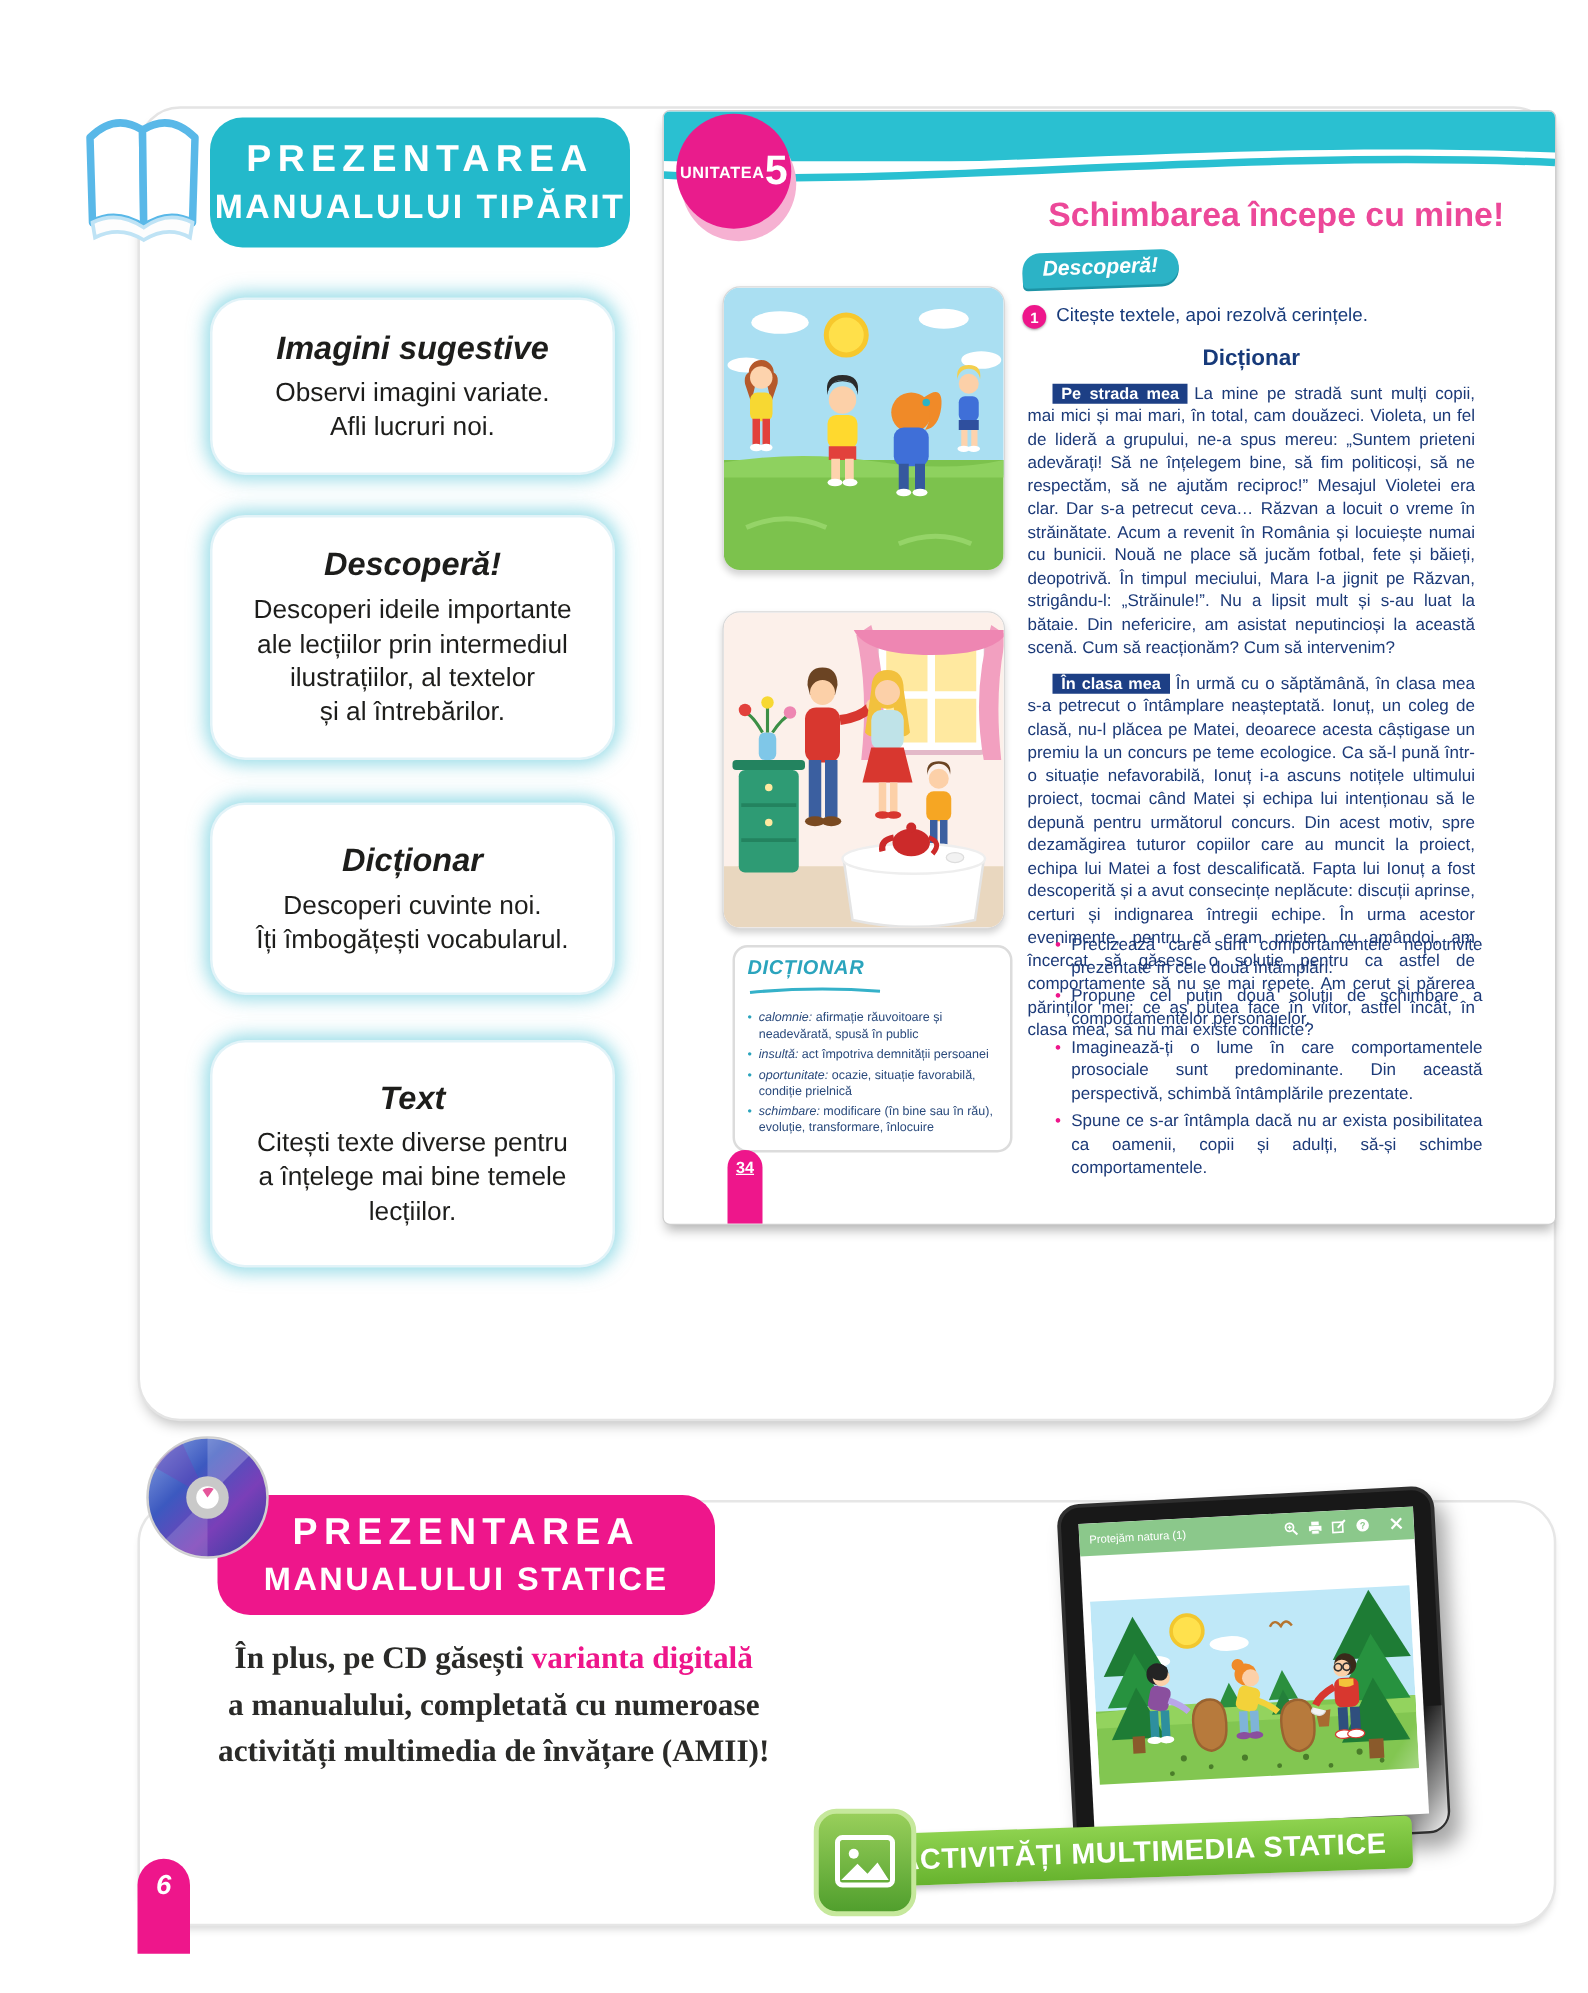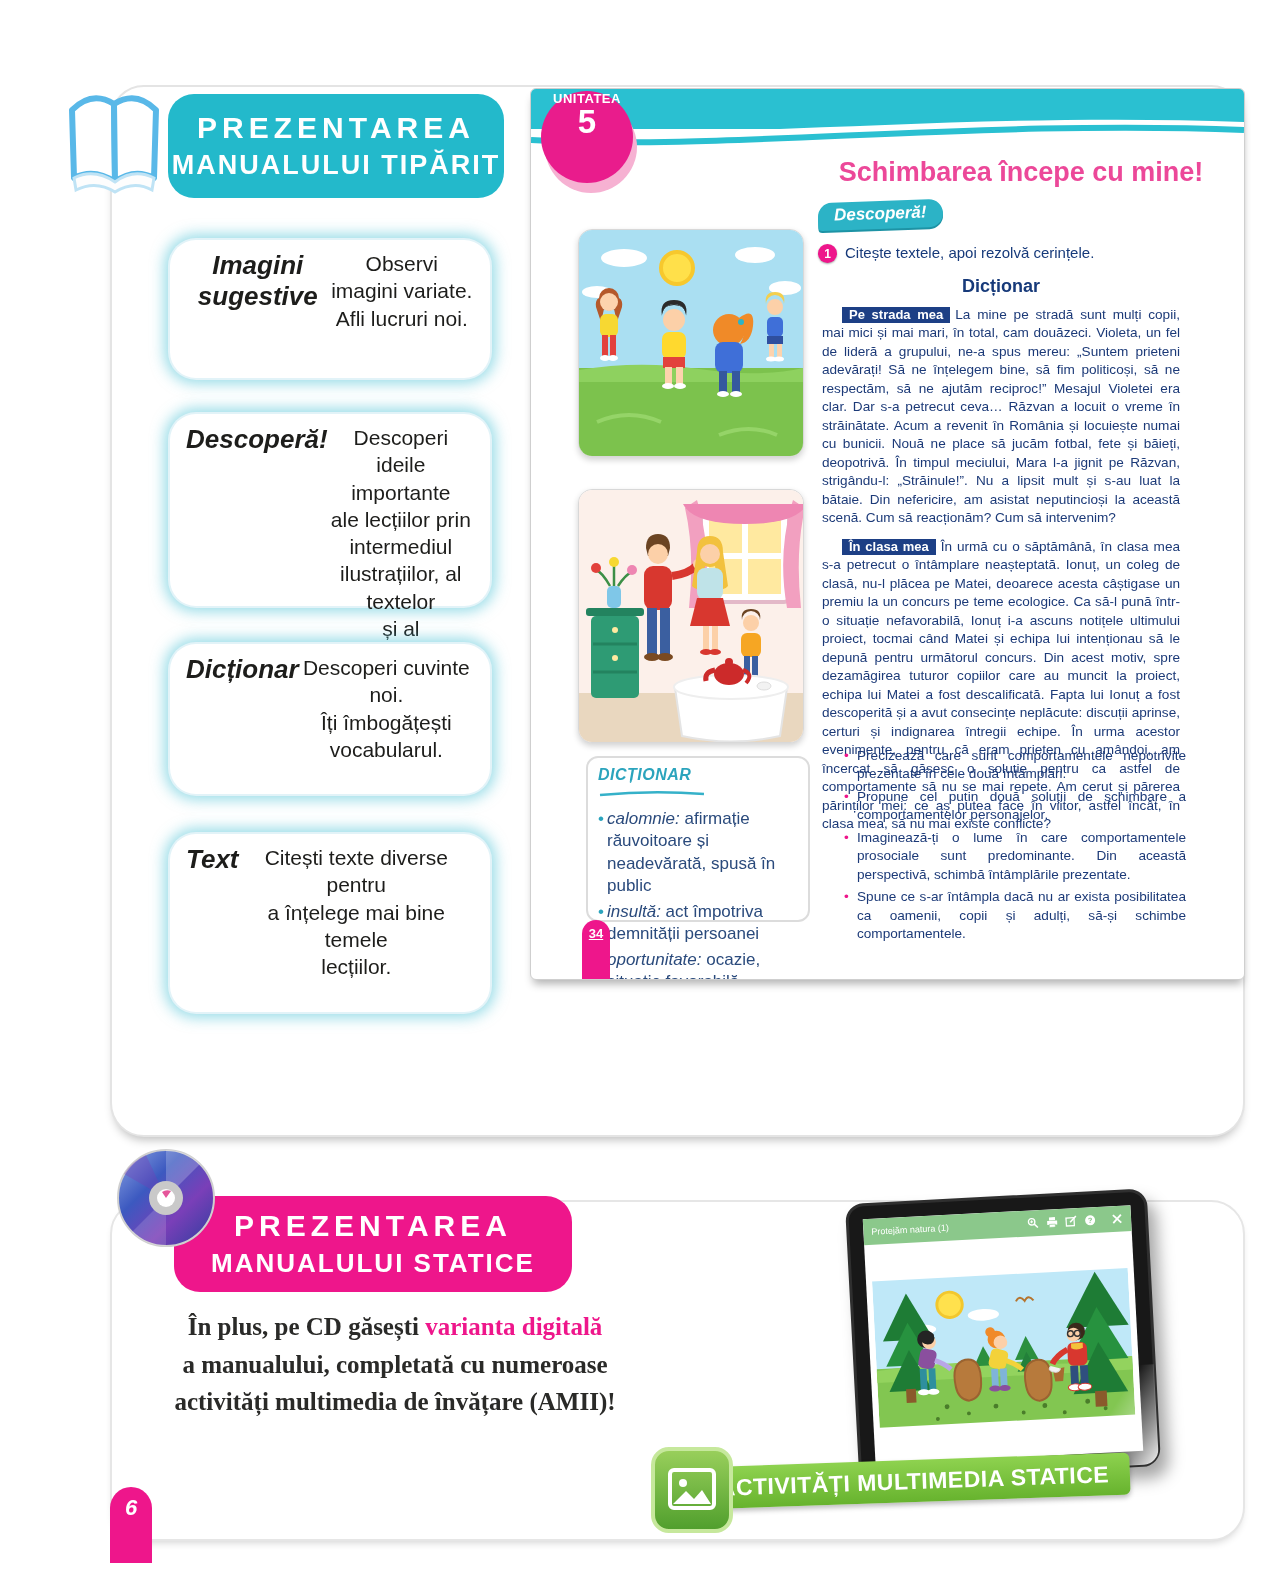--- a/index.html
+++ b/index.html
@@ -13,38 +13,38 @@
   .book-icon{position:absolute;left:58px;top:70px;width:112px;height:148px;}
 
   .teal-header{position:absolute;left:168px;top:94px;width:336px;height:104px;background:#23b9cb;
                border-radius:26px;color:#fff;text-align:center;display:flex;flex-direction:column;
                justify-content:center;gap:5px;font-weight:bold;z-index:2;}
   .teal-header .l1{font-size:30px;letter-spacing:5px;}
   .teal-header .l2{font-size:27px;letter-spacing:2px;}
 
   .feature-box{position:absolute;left:170px;width:320px;background:#fff;border-radius:26px;
                box-shadow:0 0 0 2px #e2f3f8,0 0 14px 6px rgba(73,193,214,.55);
-               text-align:center;color:#1d1d1b;display:flex;flex-direction:row;justify-content:center;
+               text-align:center;color:#1d1d1b;display:flex;flex-direction:column;justify-content:center;
                padding:10px 16px;box-sizing:border-box;z-index:1;}
   .fb1{top:240px;height:138px;}
   .fb2{top:414px;height:192px;}
   .fb3{top:644px;height:150px;}
   .fb4{top:834px;height:178px;}
   .fb-title{font-style:italic;font-weight:bold;font-size:26px;margin-bottom:7px;}
   .fb-body{font-size:21px;line-height:1.3;white-space:pre-line;}
 
   
   .tb-page{position:absolute;left:530px;top:88px;width:713px;height:890px;background:#fff;
            border:1px solid #cfcfcf;border-radius:6px;box-shadow:0 7px 9px -3px rgba(0,0,0,.3);
            overflow:hidden;z-index:3;}
   .tb-band{position:absolute;left:0;top:0;width:713px;height:64px;}
   .unit-circle{position:absolute;left:10px;top:2px;width:100px;height:100px;}
   .uc-back{position:absolute;left:4px;top:10px;width:92px;height:92px;border-radius:50%;background:#f6b1d2;}
   .uc-front{position:absolute;left:0;top:0;width:92px;height:92px;border-radius:50%;background:#e91c8c;
-            color:#fff;display:flex;flex-direction:column;align-items:center;}
+            color:#fff;display:flex;flex-direction:row;align-items:center;justify-content:center;}
   .unit-label{font-size:13px;font-weight:bold;letter-spacing:.5px;}
   .unit-number{font-size:33px;font-weight:bold;margin-top:-3px;}
   .tb-title{position:absolute;left:275px;top:68px;width:430px;text-align:center;color:#ec4899;
             font-weight:bold;font-size:27px;}
   .tb-right{position:absolute;left:287px;top:112px;width:366px;}
   .discover-badge{display:inline-block;background:#2cb3c6;color:#fff;font-style:italic;font-weight:bold;
                   font-size:17px;padding:3px 16px 5px;border-radius:14px 14px 14px 4px;
                   transform:rotate(-2deg);box-shadow:0 2px 0 #1d93a5;}
   .task-row{margin-top:15px;display:flex;gap:8px;align-items:flex-start;font-size:15px;color:#173a7a;}
   .task-num{flex:0 0 auto;width:19px;height:19px;border-radius:50%;background:#ee168b;color:#fff;
@@ -56,21 +56,21 @@
 
   .illus{position:absolute;left:47px;width:224px;border:1px solid #d8d8d8;border-radius:14px;
          overflow:hidden;box-shadow:0 3px 6px rgba(0,0,0,.18);background:#fff;}
   .illus svg{display:block;width:100%;height:100%;}
   .illus1{top:140px;height:226px;}
   .illus2{top:400px;height:252px;}
 
   .dict-box{position:absolute;left:55px;top:667px;width:224px;height:166px;border:2px solid #dcdcdc;
             border-radius:12px;background:#fff;padding:8px 10px;box-sizing:border-box;}
   .dict-title{color:#2ba4bd;font-style:italic;font-weight:bold;font-size:16px;letter-spacing:.5px;}
-  .dict-list{margin:6px 0 0;padding:0;list-style:none;font-size:17px;color:#2a4a7c;line-height:1.32;}
+  .dict-list{margin:6px 0 0;padding:0;list-style:none;font-size:10px;color:#2a4a7c;line-height:1.32;}
   .dict-list li{padding-left:9px;position:relative;margin-bottom:3px;}
   .dict-list li::before{content:"\2022";color:#2ba4bd;position:absolute;left:0;}
   .dict-list i{font-style:italic;}
 
   .tasks{position:absolute;left:313px;top:658px;width:342px;margin:0;padding:0;list-style:none;
          font-size:13.6px;line-height:1.36;color:#1c3a78;text-align:justify;}
   .tasks li{position:relative;padding-left:13px;margin-bottom:4px;}
   .tasks li::before{content:"\2022";color:#ee168b;position:absolute;left:0;}
 
   .page-tab34{position:absolute;left:51px;top:831px;width:28px;height:59px;background:#ee168b;

